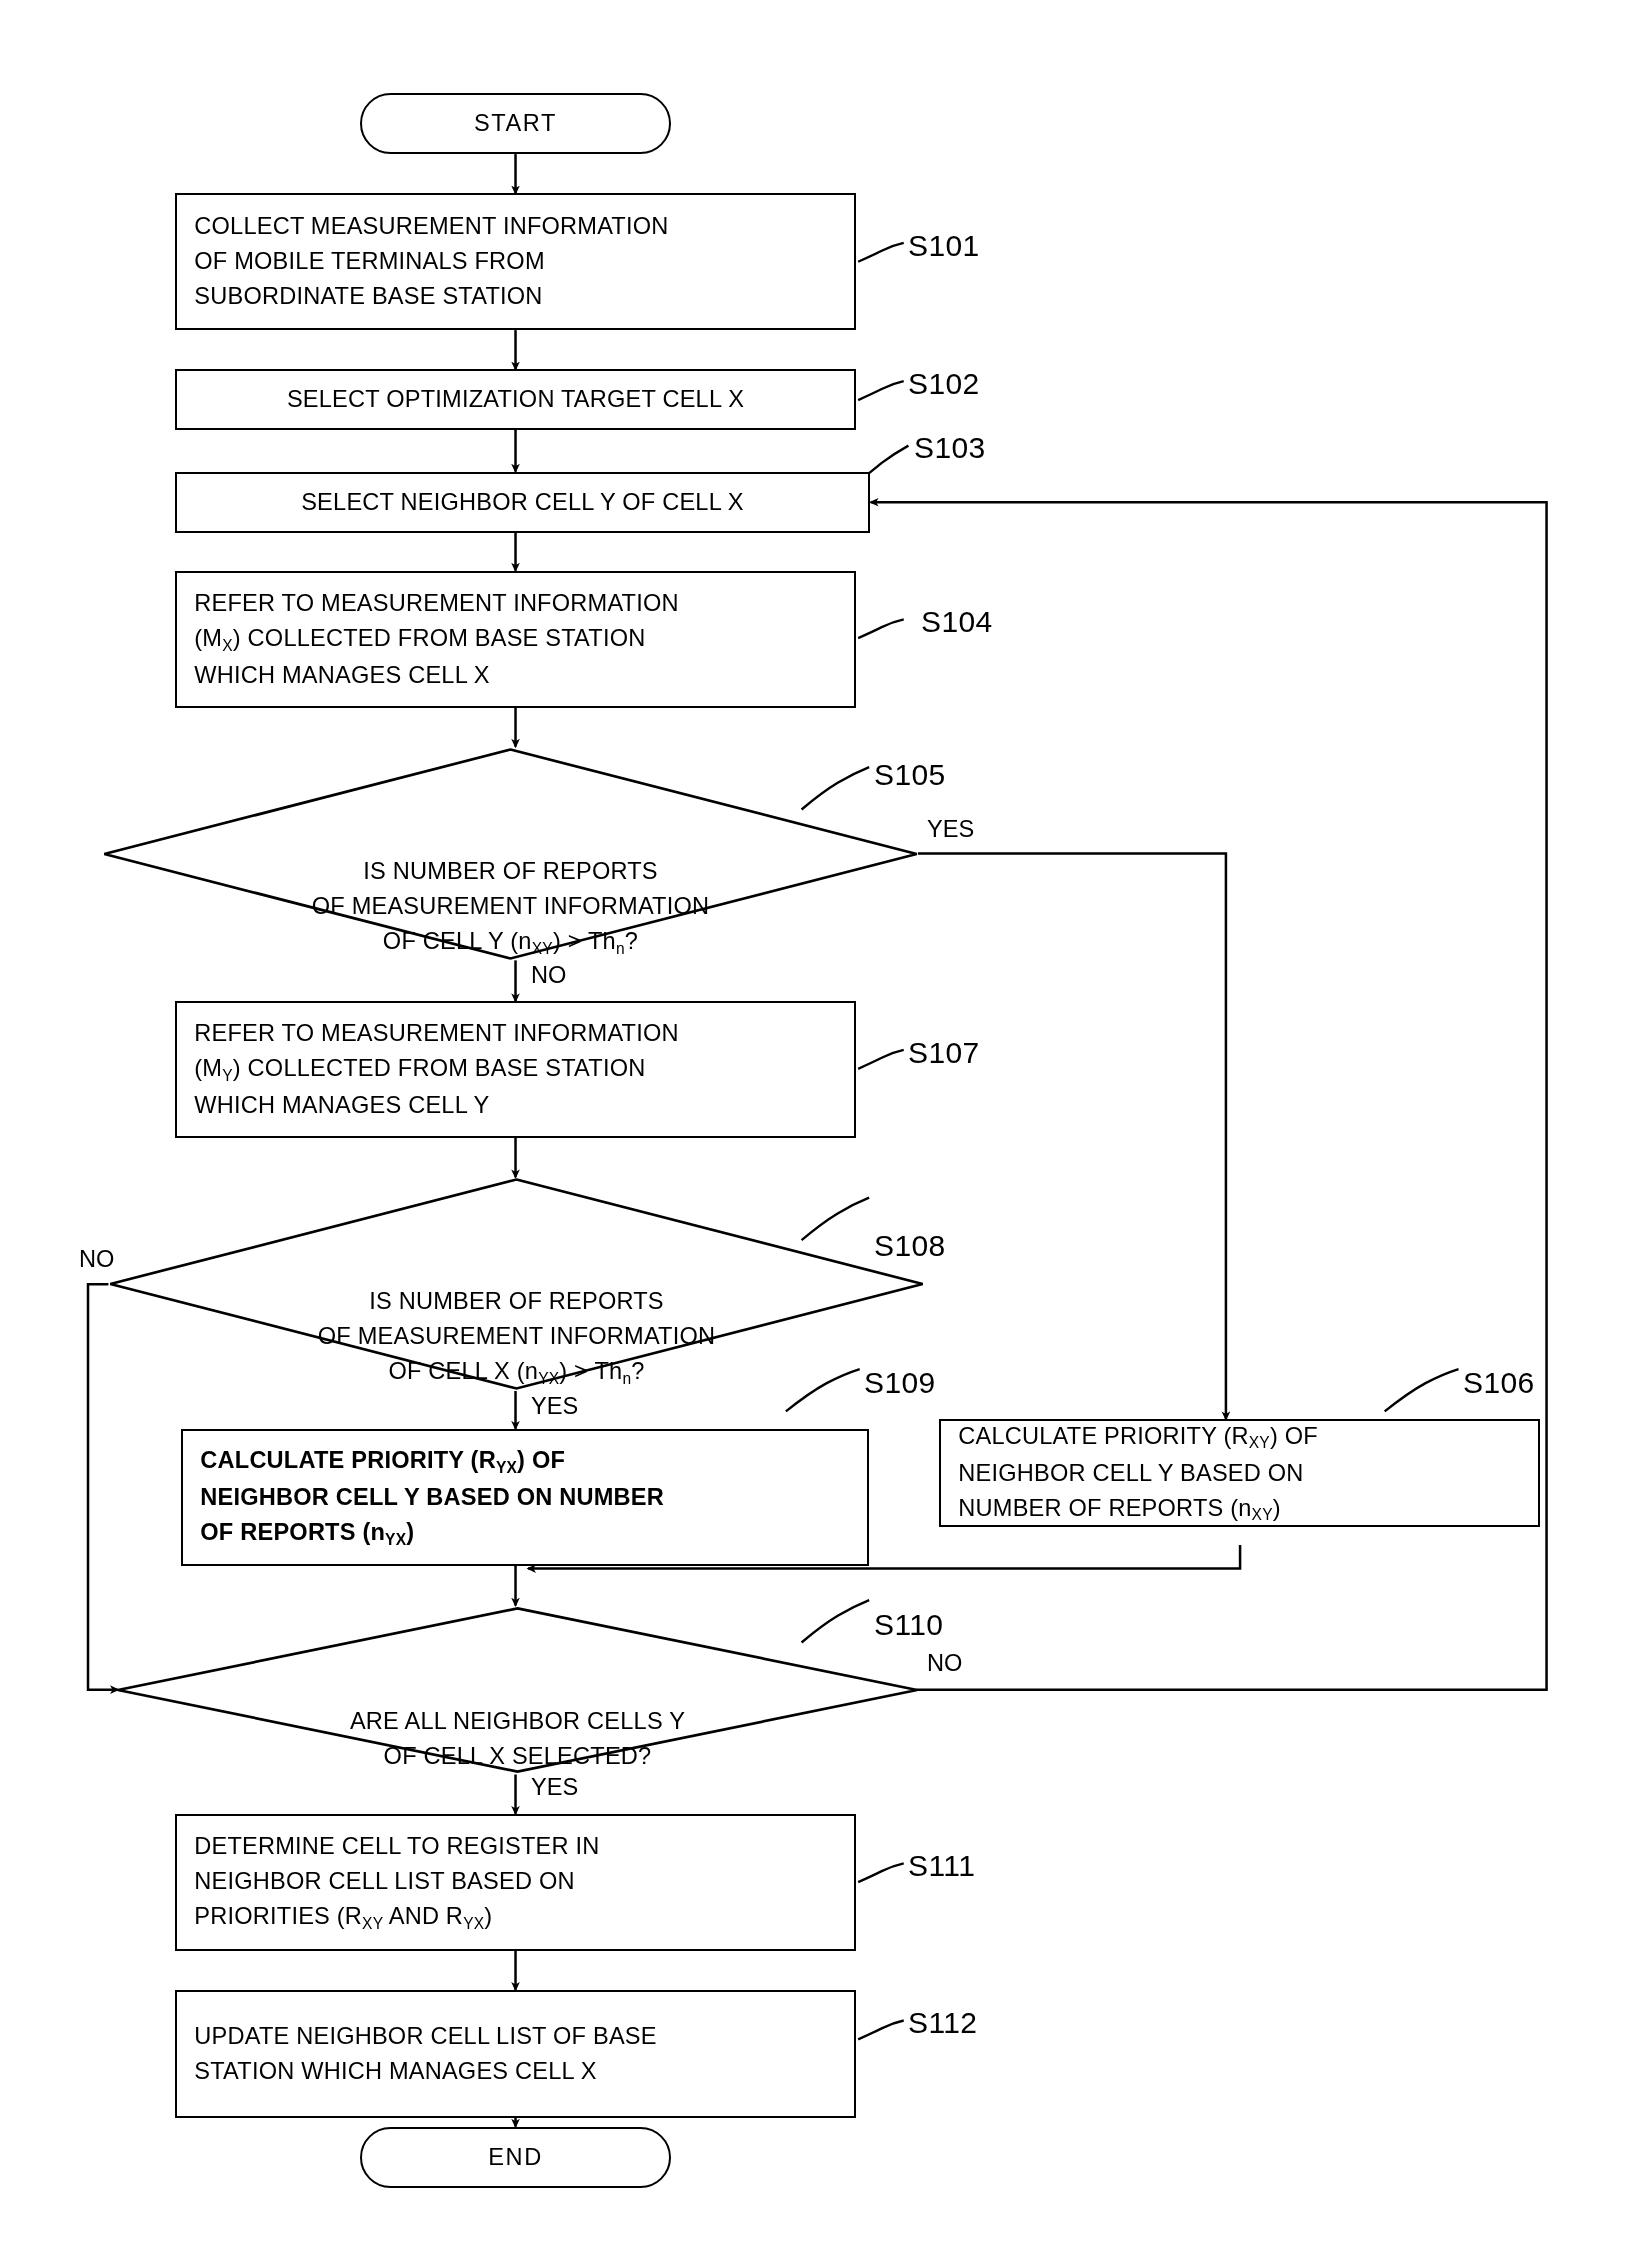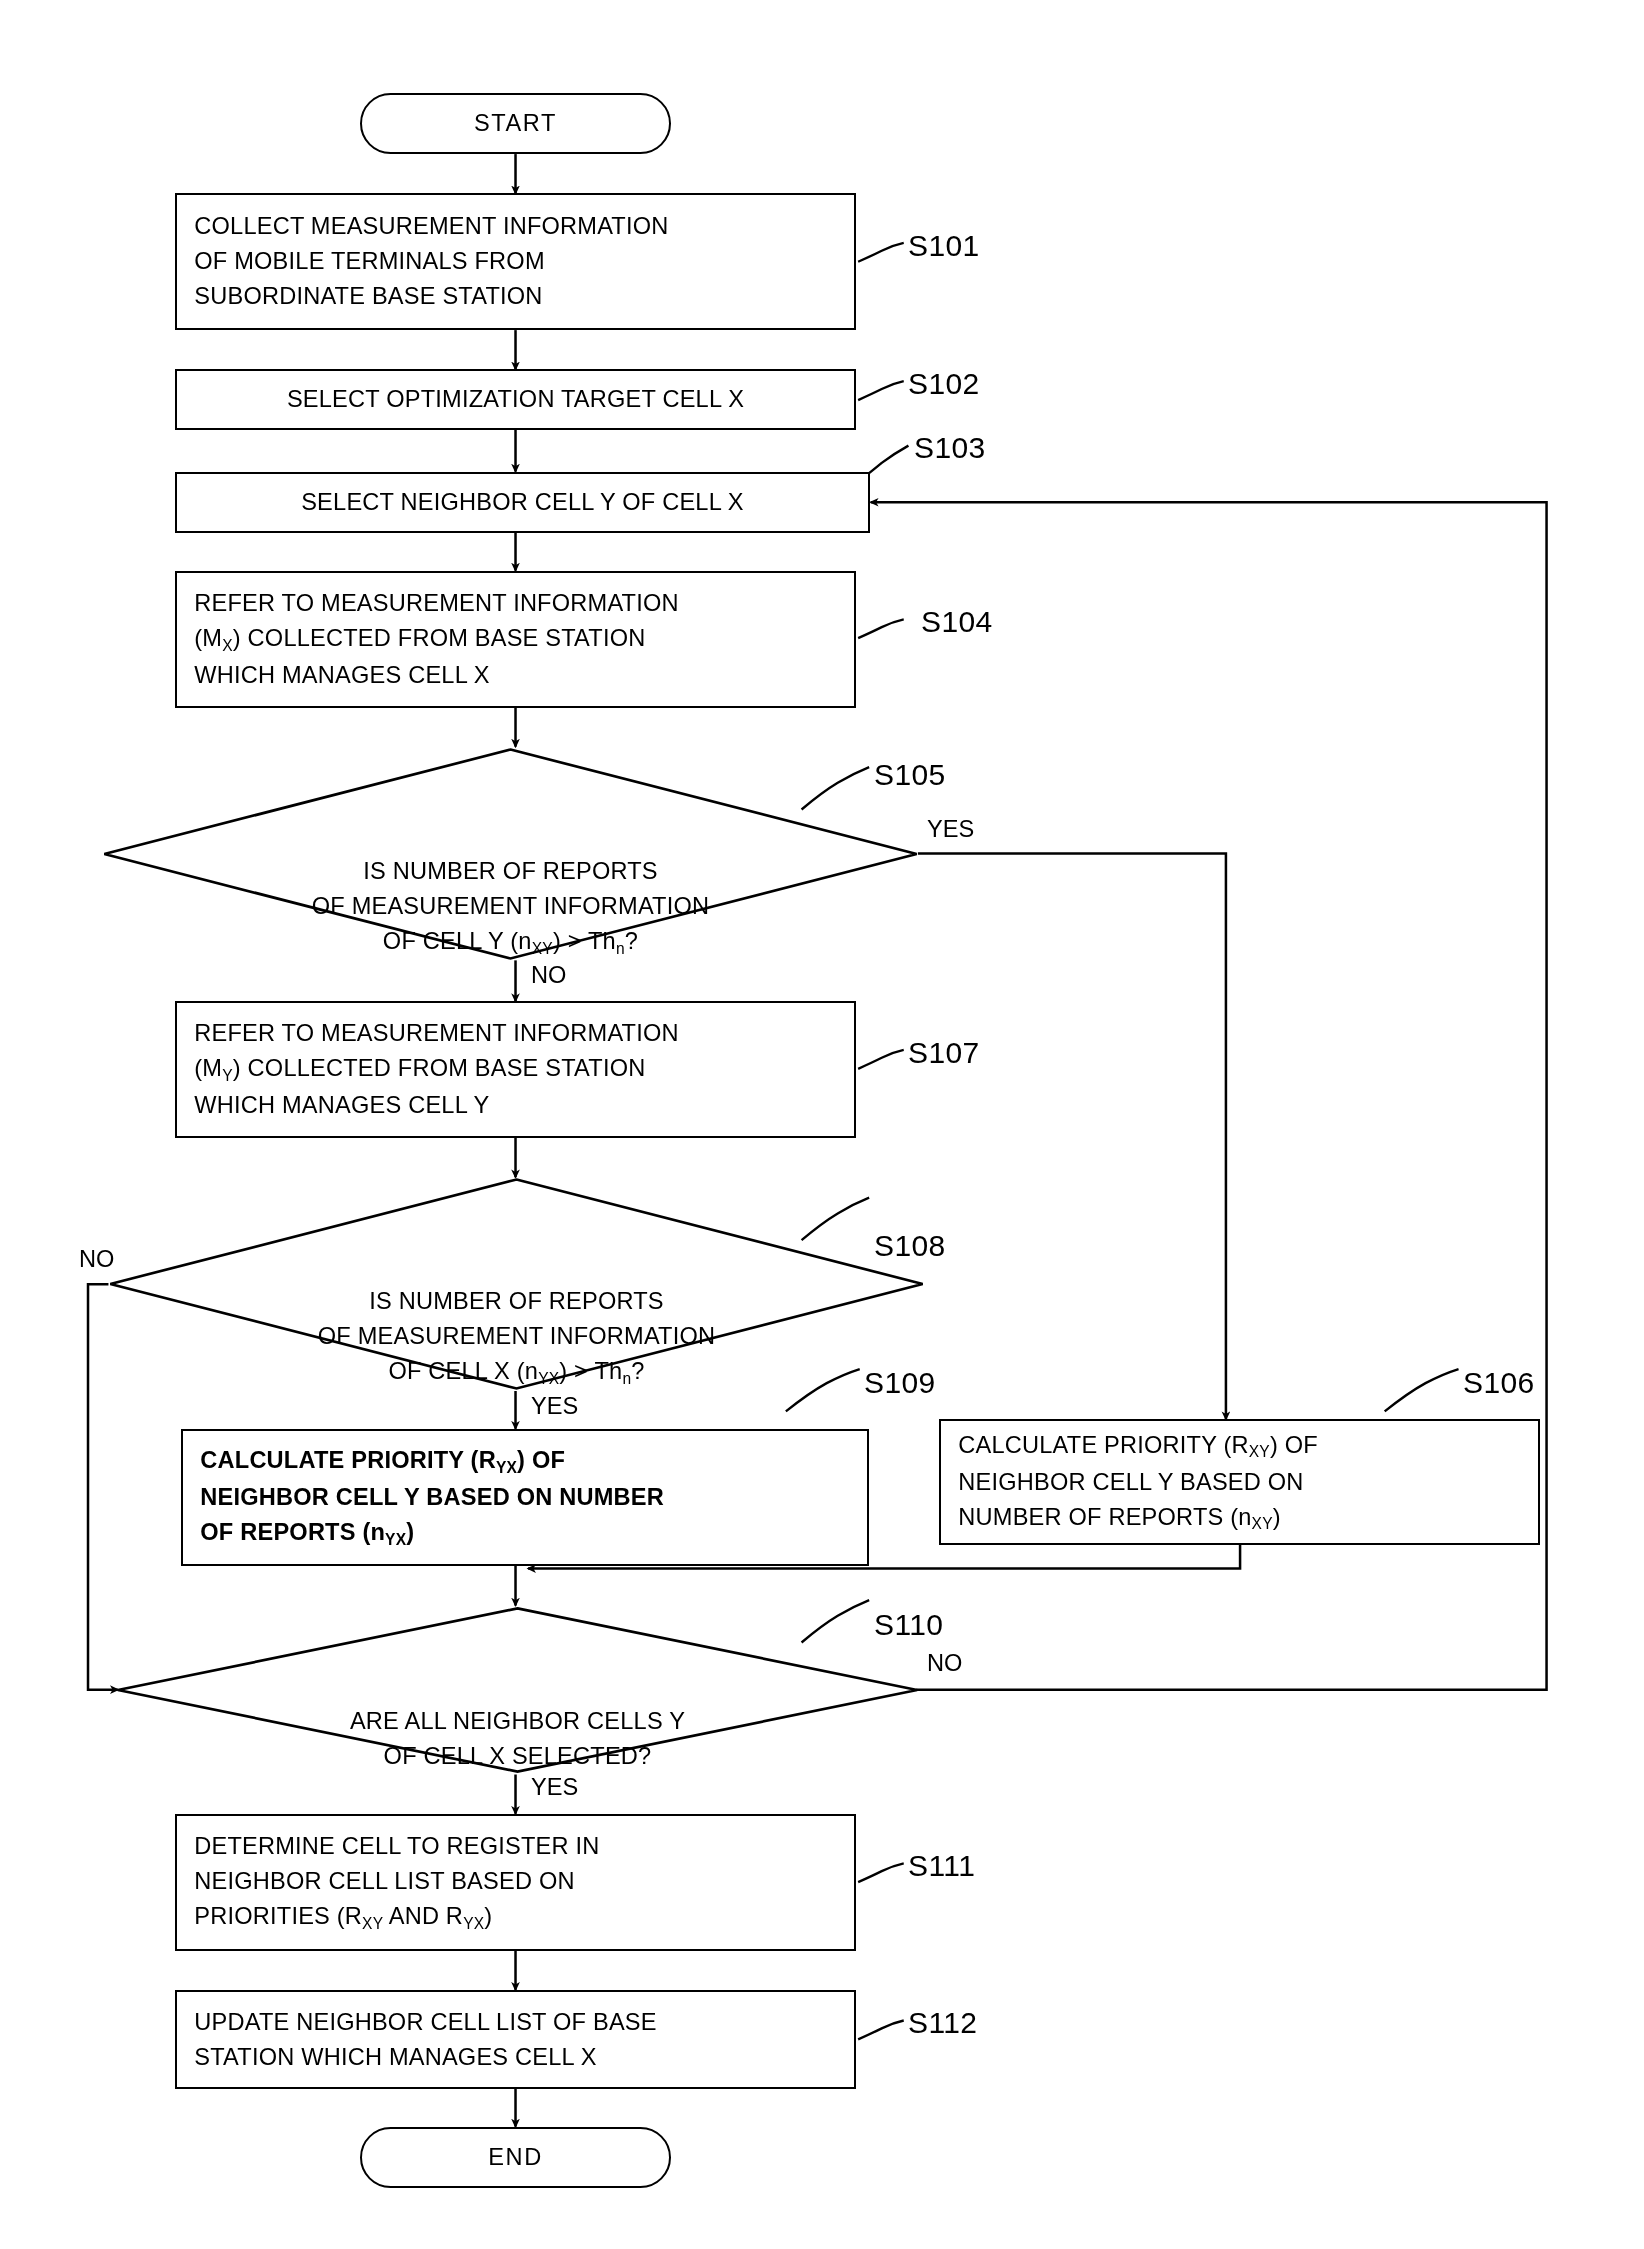--- a/index.html
+++ b/index.html
@@ -166,21 +166,21 @@
 
   <div class="node" style="left:181px;top:1429px;width:688px;height:137px;font-weight:bold;">
     <div class="txt">
       <span class="line">CALCULATE PRIORITY (R<sub>YX</sub>) OF</span>
       <span class="line">NEIGHBOR CELL Y BASED ON NUMBER</span>
       <span class="line">OF REPORTS (n<sub>YX</sub>)</span>
     </div>
   </div>
   <div class="steplabel" style="left:864px;top:1366px;">S109</div>
 
-  <div class="node" style="left:939px;top:1419px;width:601px;height:126px;">
+  <div class="node" style="left:939px;top:1419px;width:601px;height:108px;">
     <div class="txt">
       <span class="line">CALCULATE PRIORITY (R<sub>XY</sub>) OF</span>
       <span class="line">NEIGHBOR CELL Y BASED ON</span>
       <span class="line">NUMBER OF REPORTS (n<sub>XY</sub>)</span>
     </div>
   </div>
   <div class="steplabel" style="left:1463px;top:1366px;">S106</div>
 
   <div class="diamond" style="left:115px;top:1606px;width:805px;height:168px;">
     <svg width="805" height="168" viewBox="0 0 1024 214" xmlns="http://www.w3.org/2000/svg">
@@ -197,21 +197,21 @@
 
   <div class="node" style="left:175px;top:1814px;width:681px;height:137px;">
     <div class="txt">
       <span class="line">DETERMINE CELL TO REGISTER IN</span>
       <span class="line">NEIGHBOR CELL LIST BASED ON</span>
       <span class="line">PRIORITIES (R<sub>XY</sub> AND R<sub>YX</sub>)</span>
     </div>
   </div>
   <div class="steplabel" style="left:908px;top:1849px;">S111</div>
 
-  <div class="node" style="left:175px;top:1990px;width:681px;height:99px;">
+  <div class="node" style="left:175px;top:1990px;width:681px;height:128px;">
     <div class="txt">
       <span class="line">UPDATE NEIGHBOR CELL LIST OF BASE</span>
       <span class="line">STATION WHICH MANAGES CELL X</span>
     </div>
   </div>
   <div class="steplabel" style="left:908px;top:2006px;">S112</div>
 
   <div class="terminal" style="left:360px;top:2127px;width:311px;height:61px;">
     <span class="line">END</span>
   </div>

